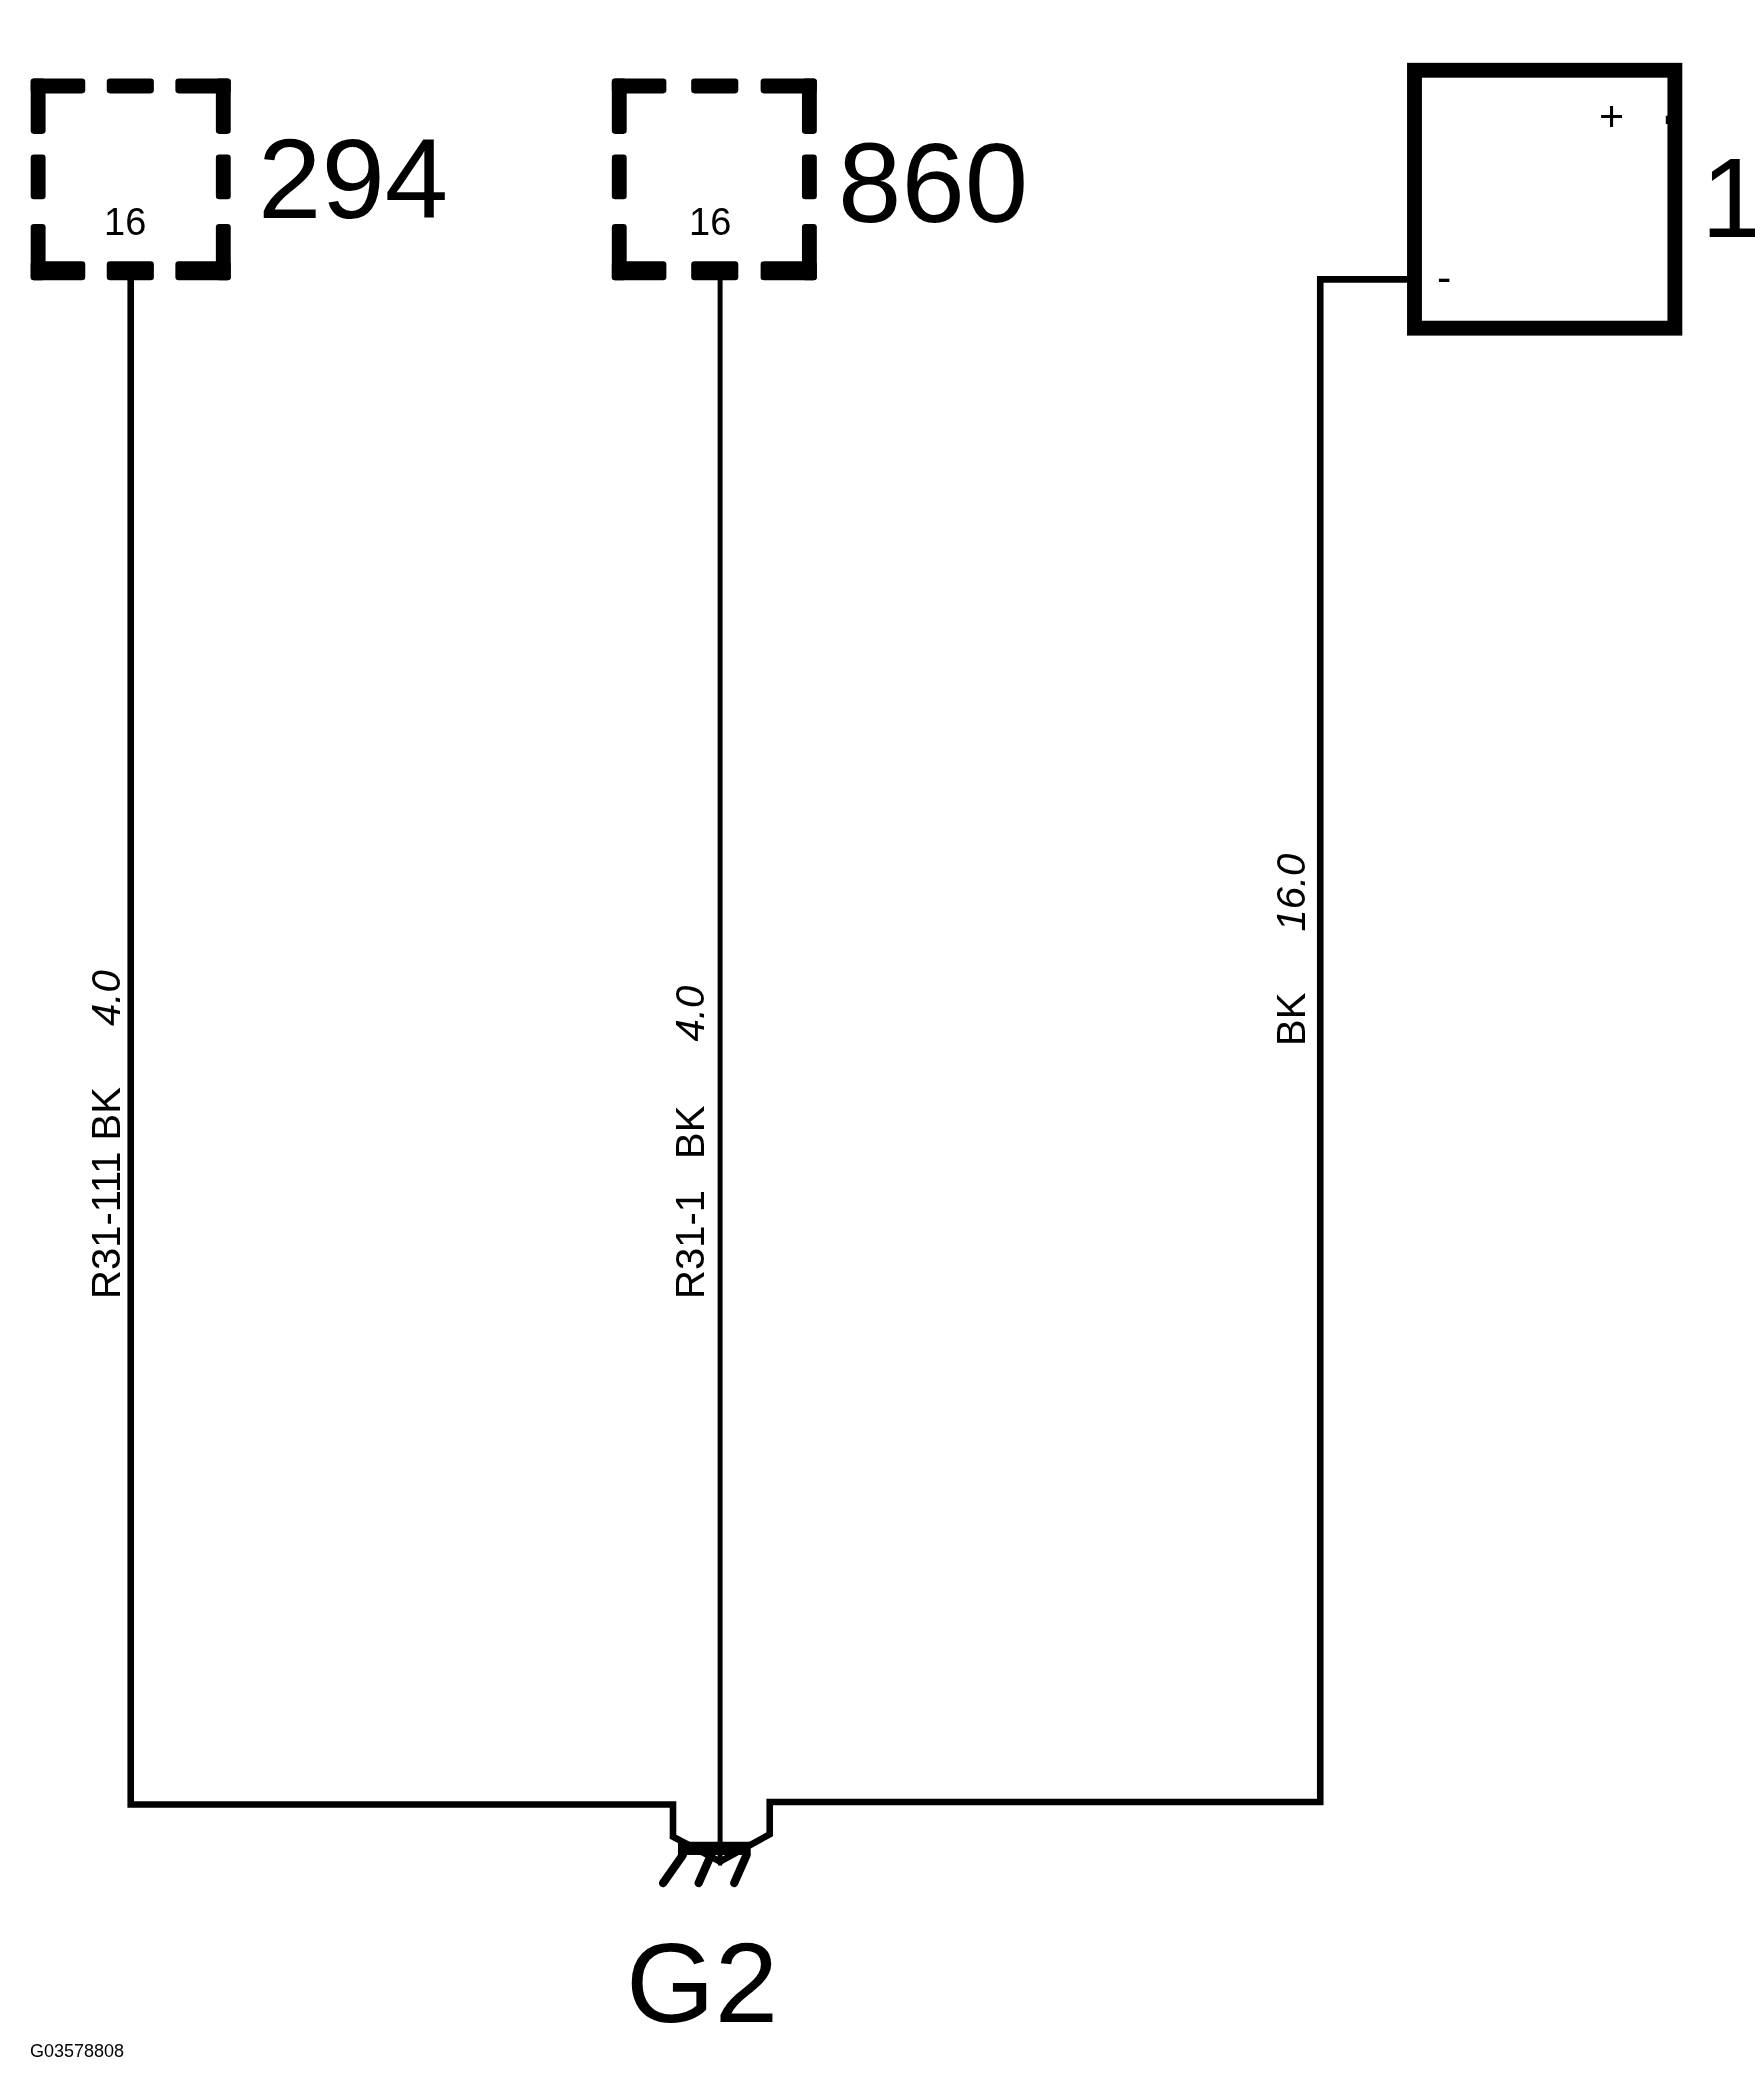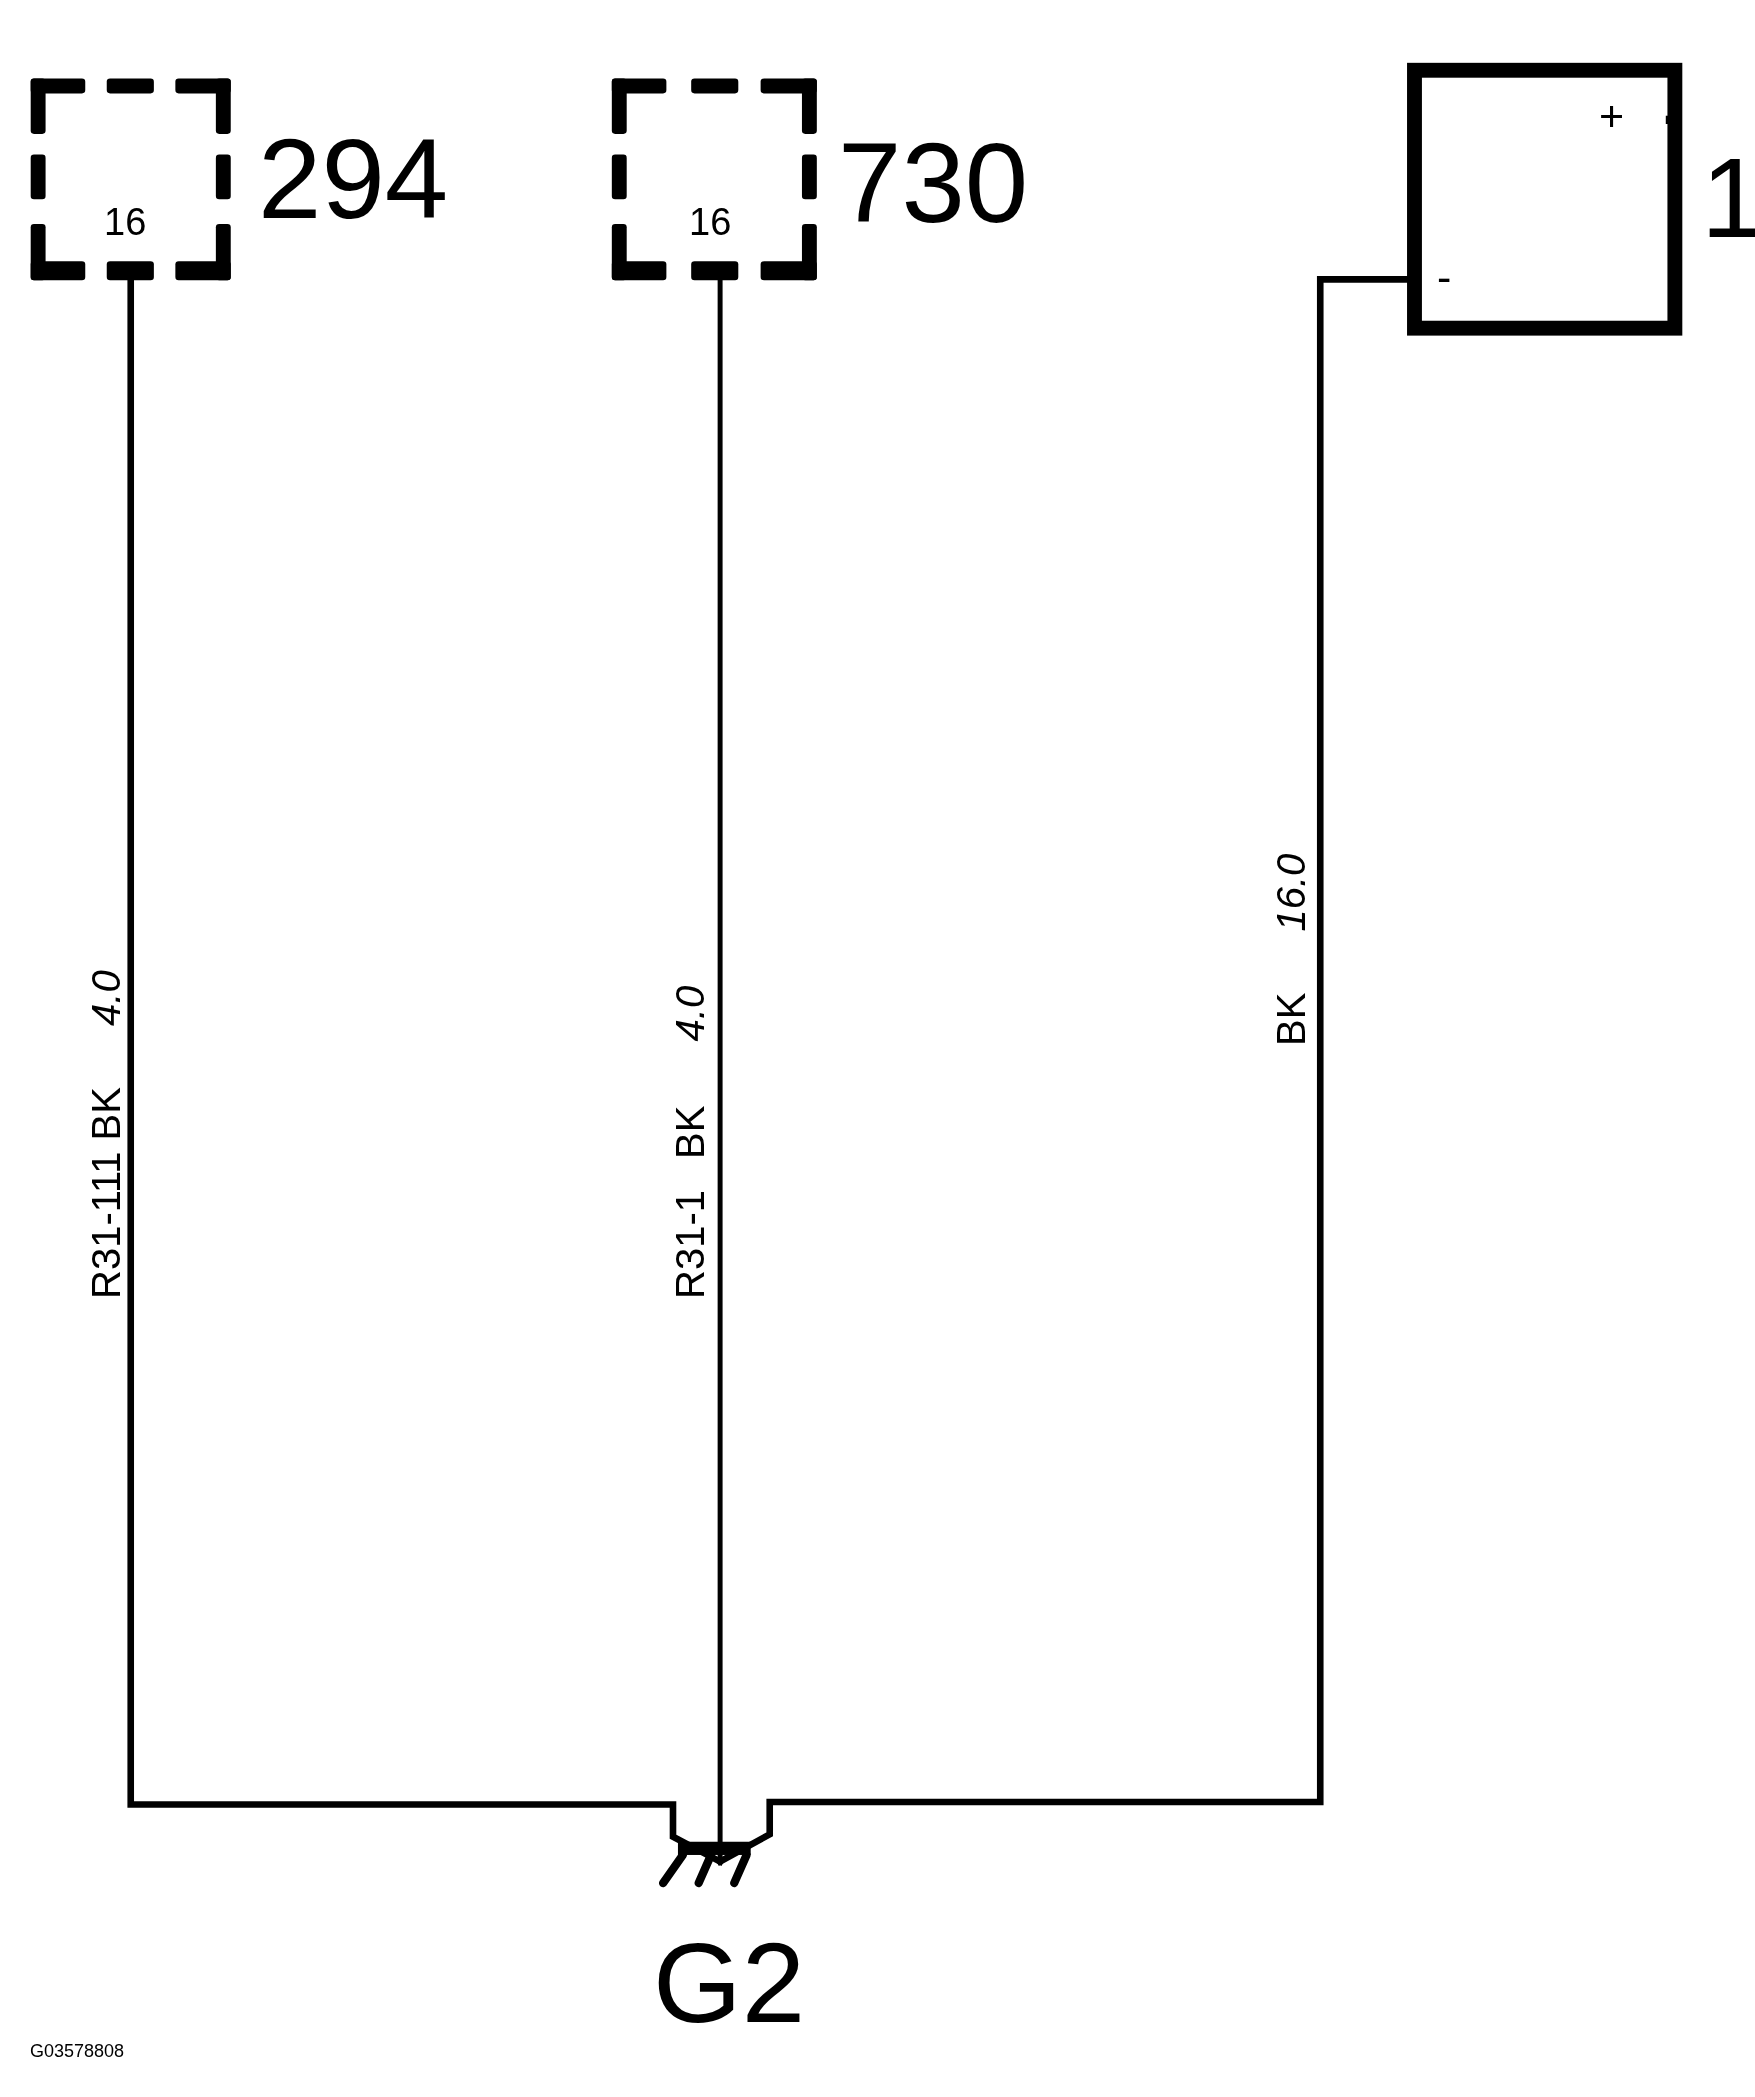--- a/index.html
+++ b/index.html
@@ -69,21 +69,21 @@
     <rect x="820" y="2228" width="88" height="16" stroke="none"></rect>
     <line x1="826" y1="2244" x2="802" y2="2278" stroke-width="10" stroke-linecap="round"></line>
     <line x1="860" y1="2244" x2="845" y2="2278" stroke-width="10" stroke-linecap="round"></line>
     <line x1="903" y1="2244" x2="888" y2="2278" stroke-width="10" stroke-linecap="round"></line>
   </g>
 </svg>
 
 <div class="lbl comp-id" style="left:258px; top:122px;">294</div>
 <div class="lbl pin" style="left:104px; top:203px;">16</div>
 
-<div class="lbl comp-id" style="left:838px; top:126px;">730</div>
+<div class="lbl comp-id" style="left:838px; top:126px;">860</div>
 <div class="lbl pin" style="left:689px; top:203px;">16</div>
 
 <div class="lbl comp-id" style="left:1701px; top:141px;">1</div>
 <div class="lbl term" style="left:1599px; top:95px;">+</div>
 <div class="lbl term" style="left:1437px; top:256px;">-</div>
 
 <div class="wire-label" style="left:86px; top:1299px;">
   <span>R31-111</span>
   <span>BK</span>
   <span class="size" style="margin-left:50px;">4.0</span>
@@ -93,16 +93,16 @@
   <span>R31-1</span>
   <span style="margin-left:20px;">BK</span>
   <span class="size" style="margin-left:53px;">4.0</span>
 </div>
 
 <div class="wire-label" style="left:1271px; top:1046px;">
   <span>BK</span>
   <span class="size" style="margin-left:50px;">16.0</span>
 </div>
 
-<div class="lbl ground-id" style="left:653px; top:1926px;">G2</div>
+<div class="lbl ground-id" style="left:626px; top:1926px;">G2</div>
 
 <div class="lbl fig-id" style="left:30px; top:2042px;">G03578808</div>
 
 
 </body></html>

